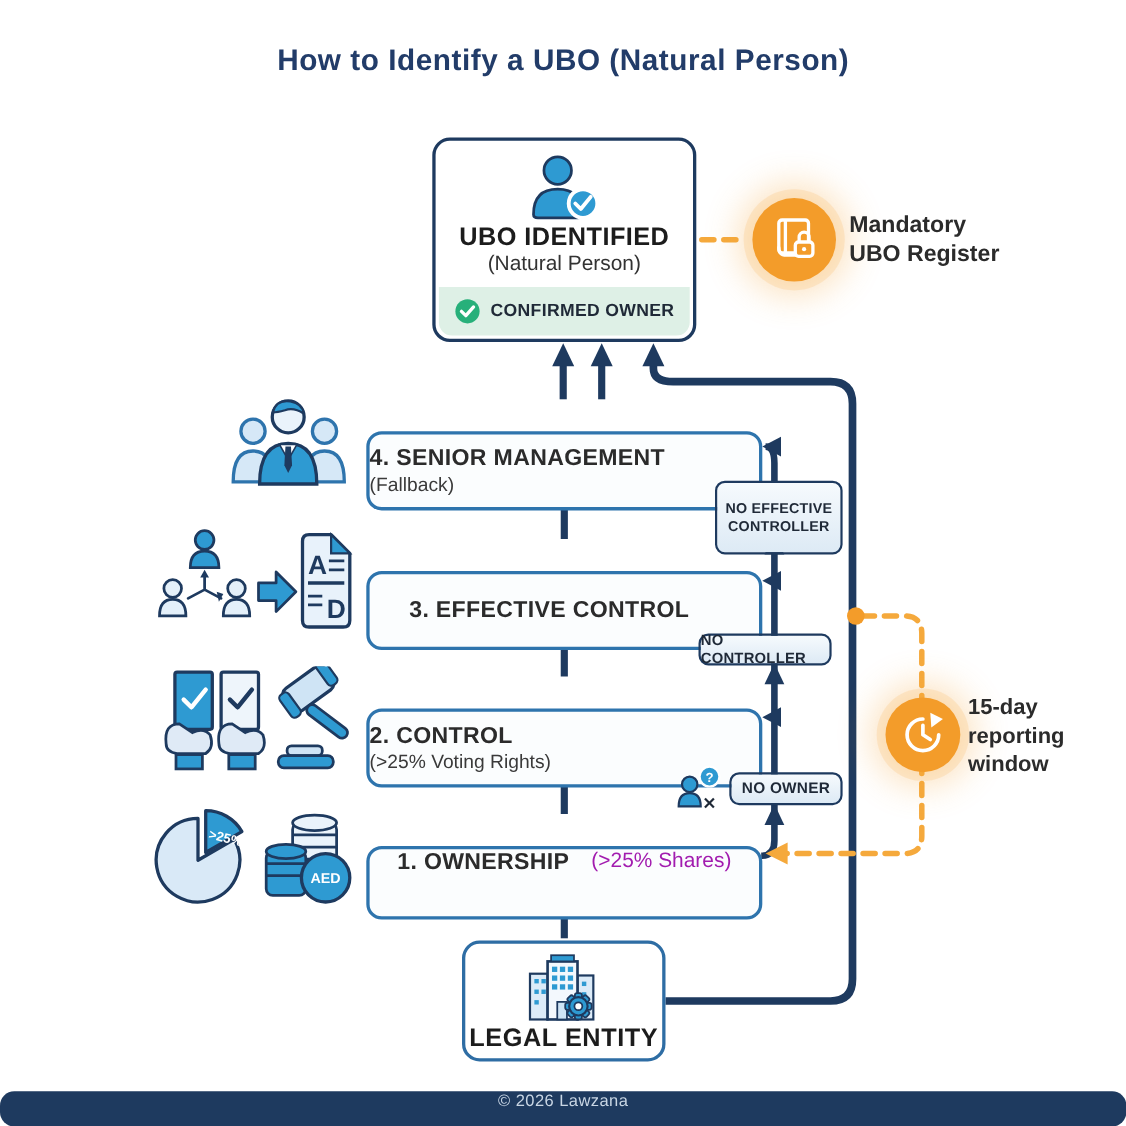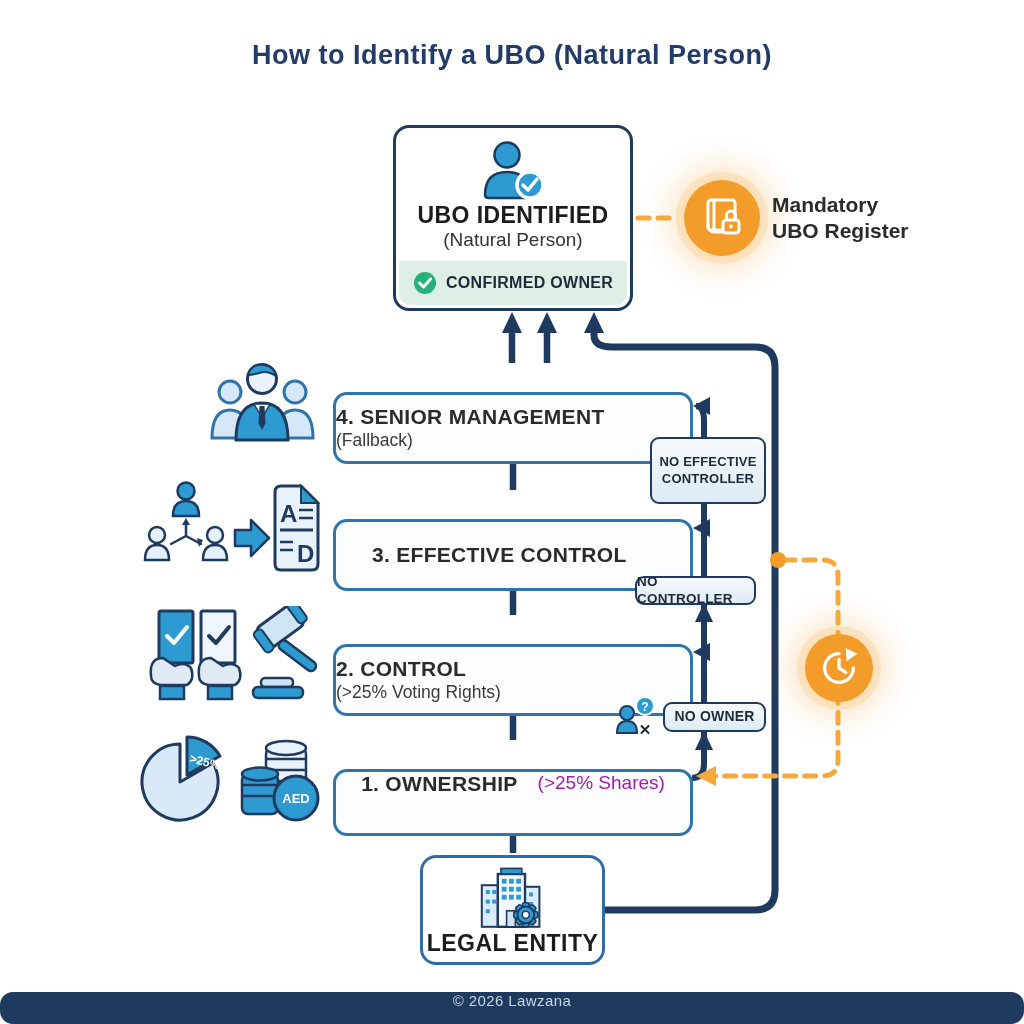--- a/index.html
+++ b/index.html
@@ -130,20 +130,25 @@
     <div>UBO Register</div>
   </div>
 
   <div class="orange-circle" style="left:805px;top:634px;width:68px;height:68px;">
     <svg width="46" height="46" viewBox="0 0 48 48">
       <path d="M 24 9 A 15 15 0 1 0 39 24" fill="none" stroke="#ffffff" stroke-width="3.5" stroke-linecap="round"></path>
       <polygon points="31,3 43,9 32,17" fill="#ffffff"></polygon>
       <path d="M 24 15 V 24 L 31 28.5" fill="none" stroke="#ffffff" stroke-width="3.5" stroke-linecap="round" stroke-linejoin="round"></path>
     </svg>
   </div>
+  <div class="callout-text" style="left:880px;top:630px;font-size:20px;line-height:26px;">
+    <div>15-day</div>
+    <div>reporting</div>
+    <div>window</div>
+  </div>
 
   <div class="stepbox" style="top:365px;">
     <div class="step-title">4. SENIOR MANAGEMENT</div>
     <div class="step-detail">(Fallback)</div>
   </div>
   <div class="stepbox" style="top:492px;padding-left:36px;">
     <div class="step-title">3. EFFECTIVE CONTROL</div>
   </div>
   <div class="stepbox" style="top:617px;">
     <div class="step-title">2. CONTROL</div>

